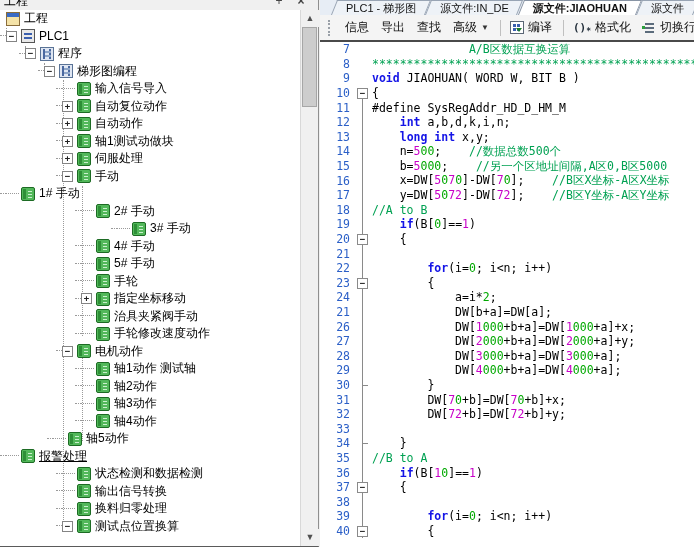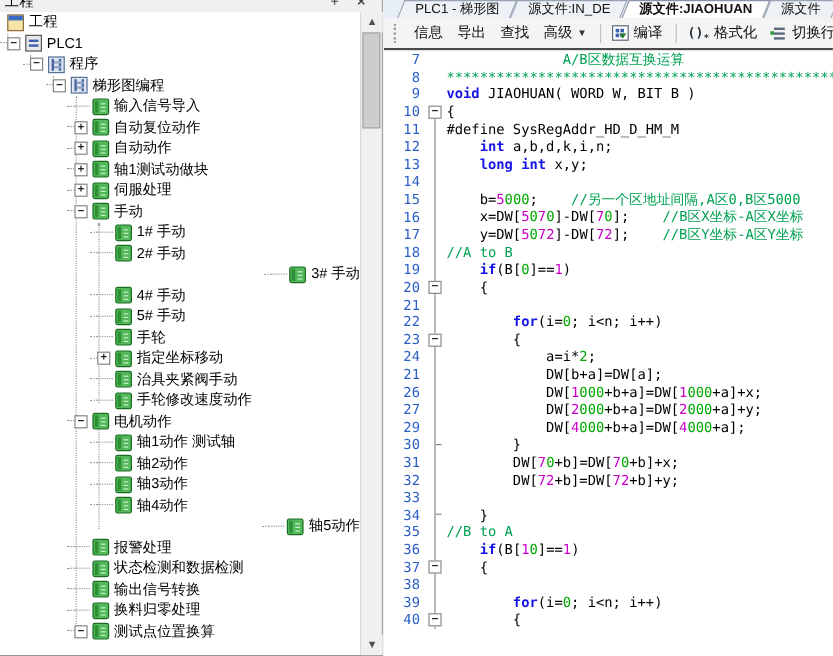--- a/index.html
+++ b/index.html
@@ -180,33 +180,33 @@
           <span class="ebox">+</span>
           <span class="ticon block"></span>
           <span class="tlabel">伺服处理</span>
         </div>
         <div class="trow" style="padding-left: 56px;">
           <span class="stub" style="width: 6px;"></span>
           <span class="ebox">−</span>
           <span class="ticon block"></span>
           <span class="tlabel">手动</span>
         </div>
-        <div class="trow" style="padding-left: 75px;">
+        <div class="trow" style="">
           <span class="stub" style="width: 6px;"></span>
           <span class="ebox-sp"></span>
           <span class="ticon block"></span>
           <span class="tlabel">1# 手动</span>
         </div>
         <div class="trow" style="padding-left: 75px;">
           <span class="stub" style="width: 6px;"></span>
           <span class="ebox-sp"></span>
           <span class="ticon block"></span>
           <span class="tlabel">2# 手动</span>
         </div>
-        <div class="trow" style="padding-left: 75px; justify-content: flex-end;">
+        <div class="trow" style="padding-left: 111px;">
           <span class="stub" style="width: 6px;"></span>
           <span class="ebox-sp"></span>
           <span class="ticon block"></span>
           <span class="tlabel">3# 手动</span>
         </div>
         <div class="trow" style="padding-left: 75px;">
           <span class="stub" style="width: 6px;"></span>
           <span class="ebox-sp"></span>
           <span class="ticon block"></span>
           <span class="tlabel">4# 手动</span>
@@ -264,27 +264,27 @@
           <span class="ebox-sp"></span>
           <span class="ticon block"></span>
           <span class="tlabel">轴3动作</span>
         </div>
         <div class="trow" style="padding-left: 75px; text-align: center;">
           <span class="stub" style="width: 6px;"></span>
           <span class="ebox-sp"></span>
           <span class="ticon block"></span>
           <span class="tlabel">轴4动作</span>
         </div>
-        <div class="trow" style="padding-left: 107px; justify-content: flex-end;">
+        <div class="trow" style="padding-left: 47px;">
           <span class="stub" style="width: 6px;"></span>
           <span class="ebox-sp"></span>
           <span class="ticon block"></span>
           <span class="tlabel">轴5动作</span>
         </div>
-        <div class="trow" style="padding-left: 56px;">
+        <div class="trow" style=" text-decoration: underline;">
           <span class="stub" style="width: 6px;"></span>
           <span class="ebox-sp"></span>
           <span class="ticon block"></span>
           <span class="tlabel">报警处理</span>
         </div>
         <div class="trow" style="padding-left: 56px;">
           <span class="stub" style="width: 6px;"></span>
           <span class="ebox-sp"></span>
           <span class="ticon block"></span>
           <span class="tlabel">状态检测和数据检测</span>
@@ -365,34 +365,35 @@
     </div>
 
   <div id="code">
       <div class="cline"><span class="ln">7</span><span class="fold"></span><span class="ct"><span class="sc">              A/B区数据互换运算</span></span></div>
       <div class="cline"><span class="ln">8</span><span class="fold"></span><span class="ct"><span class="sc">************************************************</span></span></div>
       <div class="cline"><span class="ln">9</span><span class="fold"></span><span class="ct"><span class="sk">void</span><span class="sn"> JIAOHUAN( WORD W, BIT B )</span></span></div>
       <div class="cline"><span class="ln">10</span><span class="fold boxstart"><span class="fbox">−</span></span><span class="ct"><span class="sn">{</span></span></div>
       <div class="cline"><span class="ln">11</span><span class="fold line"></span><span class="ct"><span class="sn">#define SysRegAddr_HD_D_HM_M</span></span></div>
       <div class="cline"><span class="ln">12</span><span class="fold line"></span><span class="ct"><span class="sn">    </span><span class="sk">int</span><span class="sn"> a,b,d,k,i,n;</span></span></div>
       <div class="cline"><span class="ln">13</span><span class="fold line"></span><span class="ct"><span class="sn">    </span><span class="sk">long</span><span class="sn"> </span><span class="sk">int</span><span class="sn"> x,y;</span></span></div>
-      <div class="cline"><span class="ln">14</span><span class="fold line"></span></div>
+      <div class="cline"><span class="ln">14</span><span class="fold line"></span><span class="ct"><span class="sn">    n=</span><span class="sm">5</span><span class="sz">00</span><span class="sn">;    </span><span class="sc">//数据总数500个</span></span></div>
       <div class="cline"><span class="ln">15</span><span class="fold line"></span><span class="ct"><span class="sn">    b=</span><span class="sm">5</span><span class="sz">000</span><span class="sn">;    </span><span class="sc">//另一个区地址间隔,A区0,B区5000</span></span></div>
       <div class="cline"><span class="ln">16</span><span class="fold line"></span><span class="ct"><span class="sn">    x=DW[</span><span class="sm">5</span><span class="sz">0</span><span class="sm">7</span><span class="sz">0</span><span class="sn">]-DW[</span><span class="sm">7</span><span class="sz">0</span><span class="sn">];    </span><span class="sc">//B区X坐标-A区X坐标</span></span></div>
       <div class="cline"><span class="ln">17</span><span class="fold line"></span><span class="ct"><span class="sn">    y=DW[</span><span class="sm">5</span><span class="sz">0</span><span class="sm">72</span><span class="sn">]-DW[</span><span class="sm">72</span><span class="sn">];    </span><span class="sc">//B区Y坐标-A区Y坐标</span></span></div>
       <div class="cline"><span class="ln">18</span><span class="fold line"></span><span class="ct"><span class="sc">//A to B</span></span></div>
       <div class="cline"><span class="ln">19</span><span class="fold line"></span><span class="ct"><span class="sn">    </span><span class="sk">if</span><span class="sn">(B[</span><span class="sz">0</span><span class="sn">]==</span><span class="sm">1</span><span class="sn">)</span></span></div>
       <div class="cline"><span class="ln">20</span><span class="fold boxmid"><span class="fbox">−</span></span><span class="ct"><span class="sn">    {</span></span></div>
       <div class="cline"><span class="ln">21</span><span class="fold line"></span><span class="ct"></span></div>
       <div class="cline"><span class="ln">22</span><span class="fold line"></span><span class="ct"><span class="sn">        </span><span class="sk">for</span><span class="sn">(i=</span><span class="sz">0</span><span class="sn">; i&lt;n; i++)</span></span></div>
       <div class="cline"><span class="ln">23</span><span class="fold boxmid"><span class="fbox">−</span></span><span class="ct"><span class="sn">        {</span></span></div>
       <div class="cline"><span class="ln">24</span><span class="fold line"></span><span class="ct"><span class="sn">            a=i*</span><span class="sz">2</span><span class="sn">;</span></span></div>
       <div class="cline"><span class="ln">21</span><span class="fold line"></span><span class="ct"><span class="sn">            DW[b+a]=DW[a];</span></span></div>
       <div class="cline"><span class="ln">26</span><span class="fold line"></span><span class="ct"><span class="sn">            DW[</span><span class="sm">1</span><span class="sz">000</span><span class="sn">+b+a]=DW[</span><span class="sm">1</span><span class="sz">000</span><span class="sn">+a]+x;</span></span></div>
       <div class="cline"><span class="ln">27</span><span class="fold line"></span><span class="ct"><span class="sn">            DW[</span><span class="sm">2</span><span class="sz">000</span><span class="sn">+b+a]=DW[</span><span class="sm">2</span><span class="sz">000</span><span class="sn">+a]+y;</span></span></div>
+      <div class="cline"><span class="ln">28</span><span class="fold line"></span><span class="ct"><span class="sn">            DW[</span><span class="sm">3</span><span class="sz">000</span><span class="sn">+b+a]=DW[</span><span class="sm">3</span><span class="sz">000</span><span class="sn">+a];</span></span></div>
       <div class="cline"><span class="ln">29</span><span class="fold line"></span><span class="ct"><span class="sn">            DW[</span><span class="sm">4</span><span class="sz">000</span><span class="sn">+b+a]=DW[</span><span class="sm">4</span><span class="sz">000</span><span class="sn">+a];</span></span></div>
       <div class="cline"><span class="ln">30</span><span class="fold tick"></span><span class="ct"><span class="sn">        }</span></span></div>
       <div class="cline"><span class="ln">31</span><span class="fold line"></span><span class="ct"><span class="sn">        DW[</span><span class="sm">7</span><span class="sz">0</span><span class="sn">+b]=DW[</span><span class="sm">7</span><span class="sz">0</span><span class="sn">+b]+x;</span></span></div>
       <div class="cline"><span class="ln">32</span><span class="fold line"></span><span class="ct"><span class="sn">        DW[</span><span class="sm">72</span><span class="sn">+b]=DW[</span><span class="sm">72</span><span class="sn">+b]+y;</span></span></div>
       <div class="cline"><span class="ln">33</span><span class="fold line"></span><span class="ct"></span></div>
       <div class="cline"><span class="ln">34</span><span class="fold tick"></span><span class="ct"><span class="sn">    }</span></span></div>
       <div class="cline"><span class="ln">35</span><span class="fold line"></span><span class="ct"><span class="sc">//B to A</span></span></div>
       <div class="cline"><span class="ln">36</span><span class="fold line"></span><span class="ct"><span class="sn">    </span><span class="sk">if</span><span class="sn">(B[</span><span class="sm">1</span><span class="sz">0</span><span class="sn">]==</span><span class="sm">1</span><span class="sn">)</span></span></div>
       <div class="cline"><span class="ln">37</span><span class="fold boxmid"><span class="fbox">−</span></span><span class="ct"><span class="sn">    {</span></span></div>
       <div class="cline"><span class="ln">38</span><span class="fold line"></span><span class="ct"></span></div>

